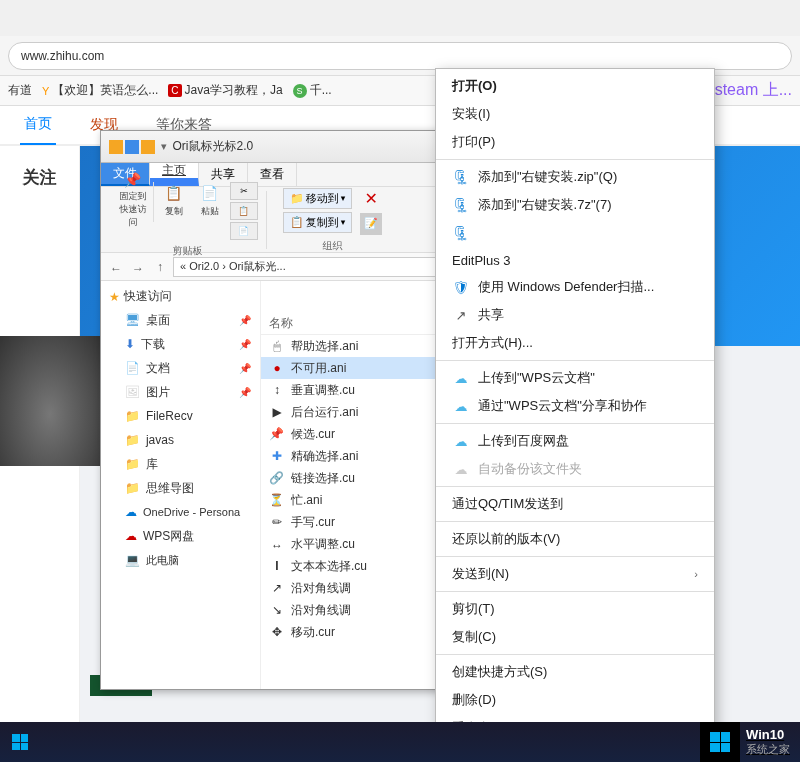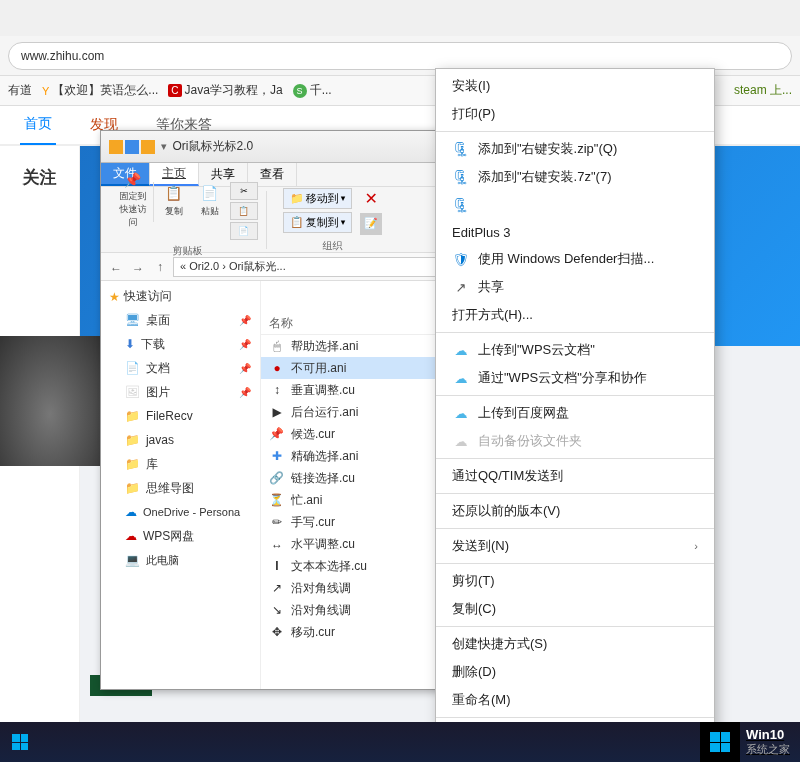--- a/index.html
+++ b/index.html
@@ -430,21 +430,21 @@
   </div>
   <div class="bookmark-item">
     <span style="background:#c00;color:#fff;padding:1px 3px;font-size:10px;border-radius:2px;">C</span>
     <span>Java学习教程，Ja</span>
   </div>
   <div class="bookmark-item">
     <span style="background:#4caf50;color:#fff;width:14px;height:14px;border-radius:50%;display:inline-flex;align-items:center;justify-content:center;font-size:9px;">S</span>
     <span>千...</span>
   </div>
   <div style="margin-left:auto;display:flex;align-items:center;gap:20px;">
-    <span style="color:#4d7c0f;font-size:12px;text-align:right;">steam 上...</span>
+    <span style="color:#8b5cf6;font-size:16px;text-align:right;">steam 上...</span>
   </div>
 </div>
 
 <div class="page-nav" style="position:absolute;top:106px;left:0;right:0;height:40px;background:#fff;border-bottom:2px solid #eee;display:flex;align-items:center;padding:0 20px;gap:30px;">
   <div class="nav-item active" style="color:#0084ff;border-bottom:2px solid #0084ff;height:40px;display:flex;align-items:center;">首页</div>
   <div class="nav-item" style="color:#c2410c;height:40px;display:flex;align-items:center;">发现</div>
   <div class="nav-item" style="color:#555;height:40px;display:flex;align-items:center;">等你来答</div>
 </div>
 
 <div class="page-content">
@@ -480,21 +480,21 @@
     <div class="titlebar-buttons">
       <div class="title-btn">─</div>
       <div class="title-btn">□</div>
       <div class="title-btn close">✕</div>
     </div>
   </div>
 
   <div class="ribbon">
     <div class="ribbon-tabs">
       <div class="ribbon-tab active" style="background:#3d8be8;color:#fff;">文件</div>
-      <div class="ribbon-tab active" style="background:#fff;color:#333;border-bottom:2px solid #3b82f6;text-decoration:underline;">主页</div>
+      <div class="ribbon-tab active" style="background:#fff;color:#333;border-bottom:8px solid #3b82f6;text-decoration:underline;">主页</div>
       <div class="ribbon-tab">共享</div>
       <div class="ribbon-tab">查看</div>
     </div>
     <div class="ribbon-content">
 
       <div class="ribbon-group">
         <div class="ribbon-icons">
           <div class="ribbon-icon-btn">
             <div class="ribbon-icon-shape">📌</div>
             <span style="font-size:9px;text-align:center;">固定到<br>快速访问</span>
@@ -661,20 +661,23 @@
       </div>
       <div class="file-row">
         <span class="file-icon">✥</span>
         <span>移动.cur</span>
       </div>
     </div>
   </div>
 </div>
 
 <div class="context-menu">
+  <div class="cm-item bold">
+    <span class="cm-label">打开(O)</span>
+  </div>
   <div class="cm-item">
     <span class="cm-label">安装(I)</span>
   </div>
   <div class="cm-item">
     <span class="cm-label">打印(P)</span>
   </div>
   <div class="cm-separator"></div>
   <div class="cm-item">
     <span class="cm-icon" style="color:#0078d4;font-size:14px;">🗜</span>
     <span class="cm-label">添加到"右键安装.zip"(Q)</span>

